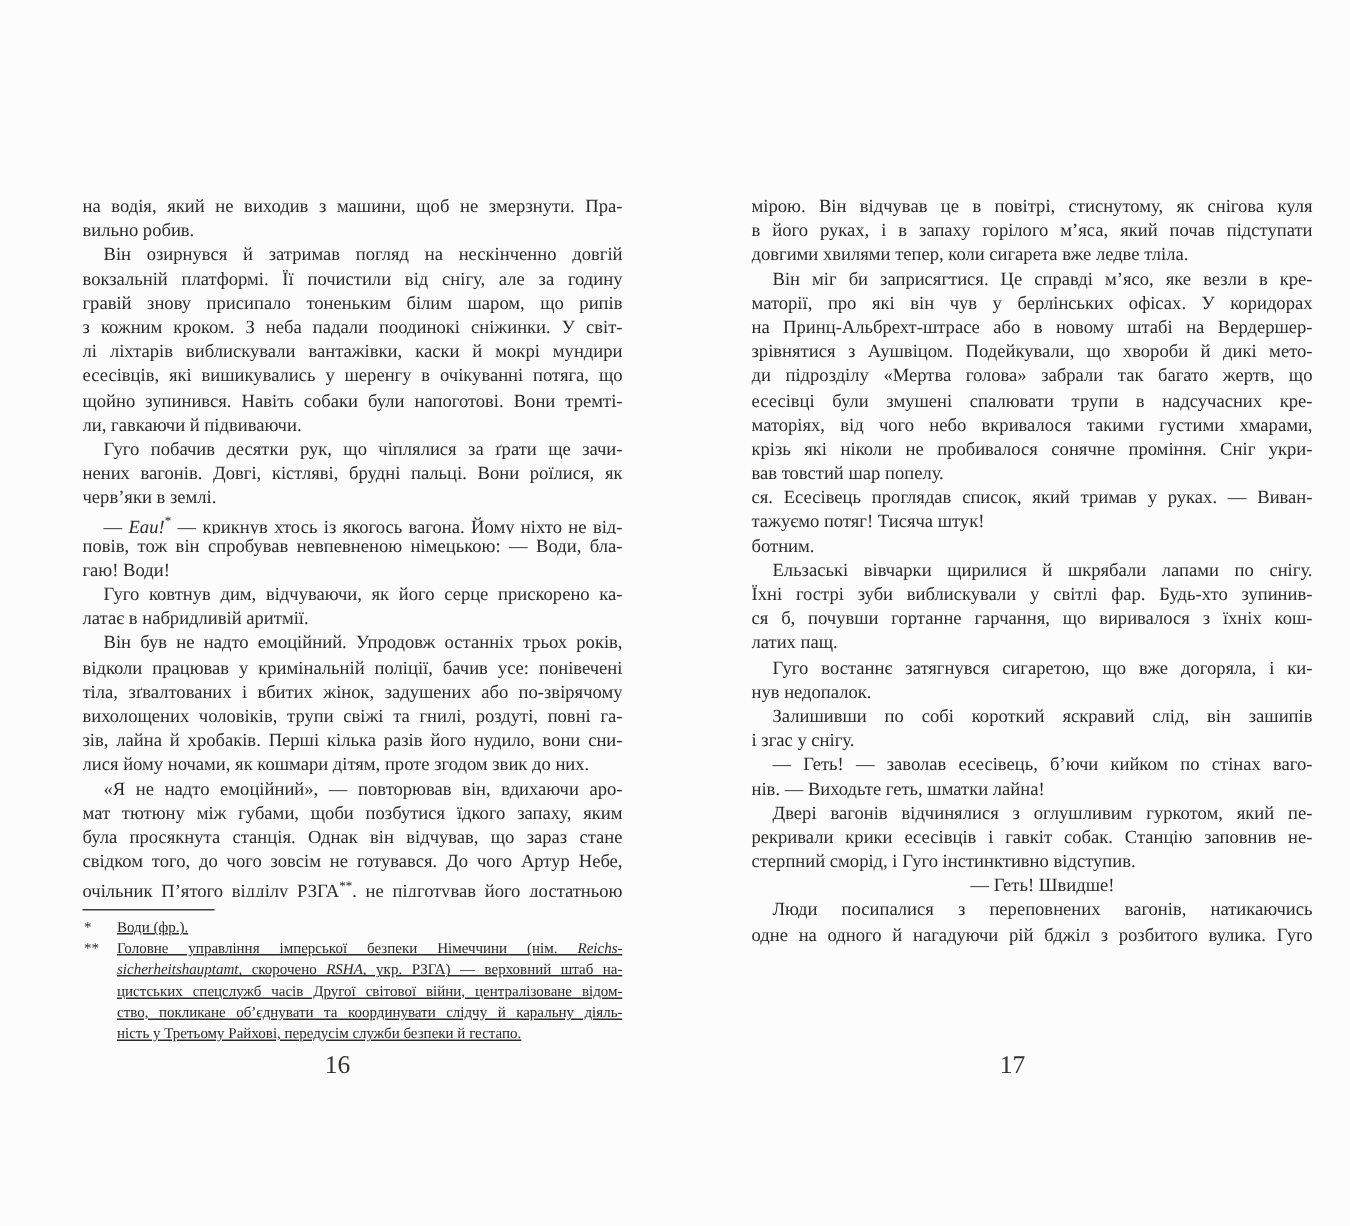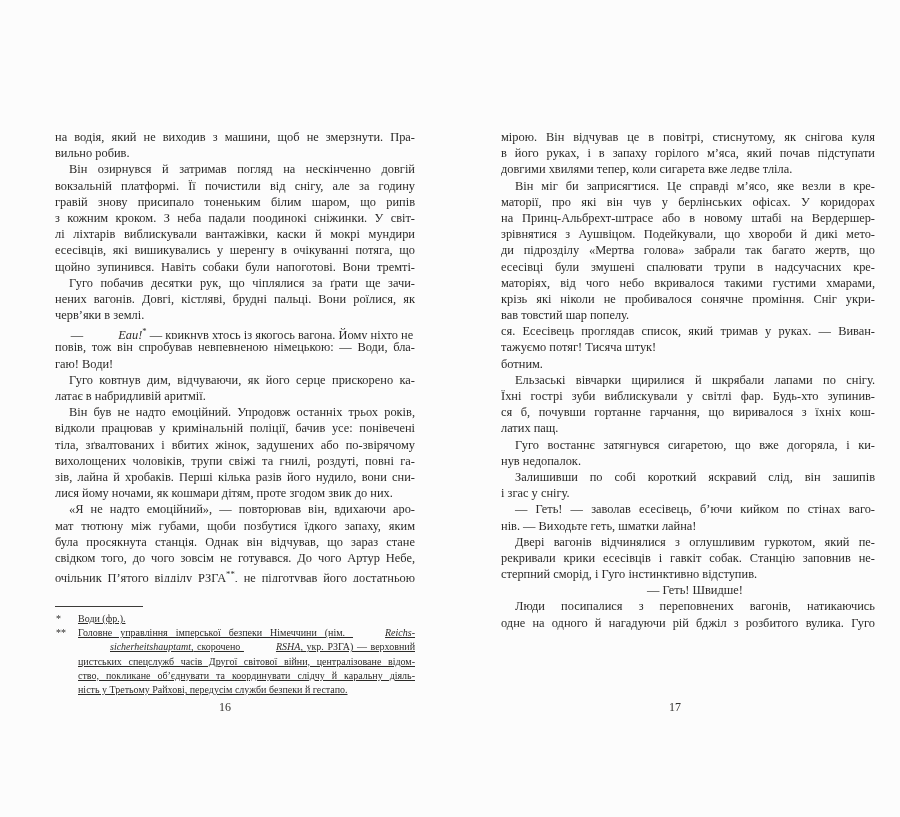--- a/index.html
+++ b/index.html
@@ -28,21 +28,21 @@
     height: 16.2px;
     overflow: hidden;
     white-space: normal;
     text-align: left;
   }
   .line.just {
     text-align: justify;
     text-align-last: justify;
   }
   .line.ind { text-indent: 14px; text-align: center; }
-  .it  { font-style: italic; margin-left: 32px; }
+  .it  { font-style: italic; }
   .sup { font-size: 0.7em; vertical-align: super; }
   .fn-sep {
     position: absolute;
     left: 55px;
     top: 606px;
     width: 88px;
     height: 0;
     border-top: 1.2px solid #3c3b39;
   }
   #left-footnotes {
@@ -71,41 +71,42 @@
   }
   .fn-line.just {
     text-align: justify;
     text-align-last: justify;
   }
   .page-number {
     position: absolute;
     top: 700px;
     width: 60px;
     text-align: center;
-    font-size: 12px;
+    font-size: 17px;
     color: #33322f;
   }
   #pn-left  { left: 195px; }
   #pn-right { left: 645px; }
 </style>
 </head>
 <body>
 
 <div class="spread">
 
   <div id="left-text" class="text-col">
       <div class="line just"><span>на водія, який не виходив з машини, щоб не змерзнути. Пра-</span></div>
       <div class="line"><span>вильно робив.</span></div>
       <div class="line just ind"><span>Він озирнувся й затримав погляд на нескінченно довгій</span></div>
       <div class="line just"><span>вокзальній платформі. Її почистили від снігу, але за годину</span></div>
       <div class="line just"><span>гравій знову присипало тоненьким білим шаром, що рипів</span></div>
       <div class="line just"><span>з кожним кроком. З неба падали поодинокі сніжинки. У світ-</span></div>
       <div class="line just"><span>лі ліхтарів виблискували вантажівки, каски й мокрі мундири</span></div>
       <div class="line just"><span>есесівців, які вишикувались у шеренгу в очікуванні потяга, що</span></div>
       <div class="line just"><span>щойно зупинився. Навіть собаки були напоготові. Вони тремті-</span></div>
+      <div class="line"><span>ли, гавкаючи й підвиваючи.</span></div>
       <div class="line just ind"><span>Гуго побачив десятки рук, що чіплялися за ґрати ще зачи-</span></div>
       <div class="line just"><span>нених вагонів. Довгі, кістляві, брудні пальці. Вони роїлися, як</span></div>
       <div class="line"><span>черв’яки в землі.</span></div>
       <div class="line just ind"><span>— </span><span class="it">Eau!</span><span class="sup">*</span><span> — крикнув хтось із якогось вагона. Йому ніхто не від-</span></div>
       <div class="line just"><span>повів, тож він спробував невпевненою німецькою: — Води, бла-</span></div>
       <div class="line"><span>гаю! Води!</span></div>
       <div class="line just ind"><span>Гуго ковтнув дим, відчуваючи, як його серце прискорено ка-</span></div>
       <div class="line"><span>латає в набридливій аритмії.</span></div>
       <div class="line just ind"><span>Він був не надто емоційний. Упродовж останніх трьох років,</span></div>
       <div class="line just"><span>відколи працював у кримінальній поліції, бачив усе: понівечені</span></div>

